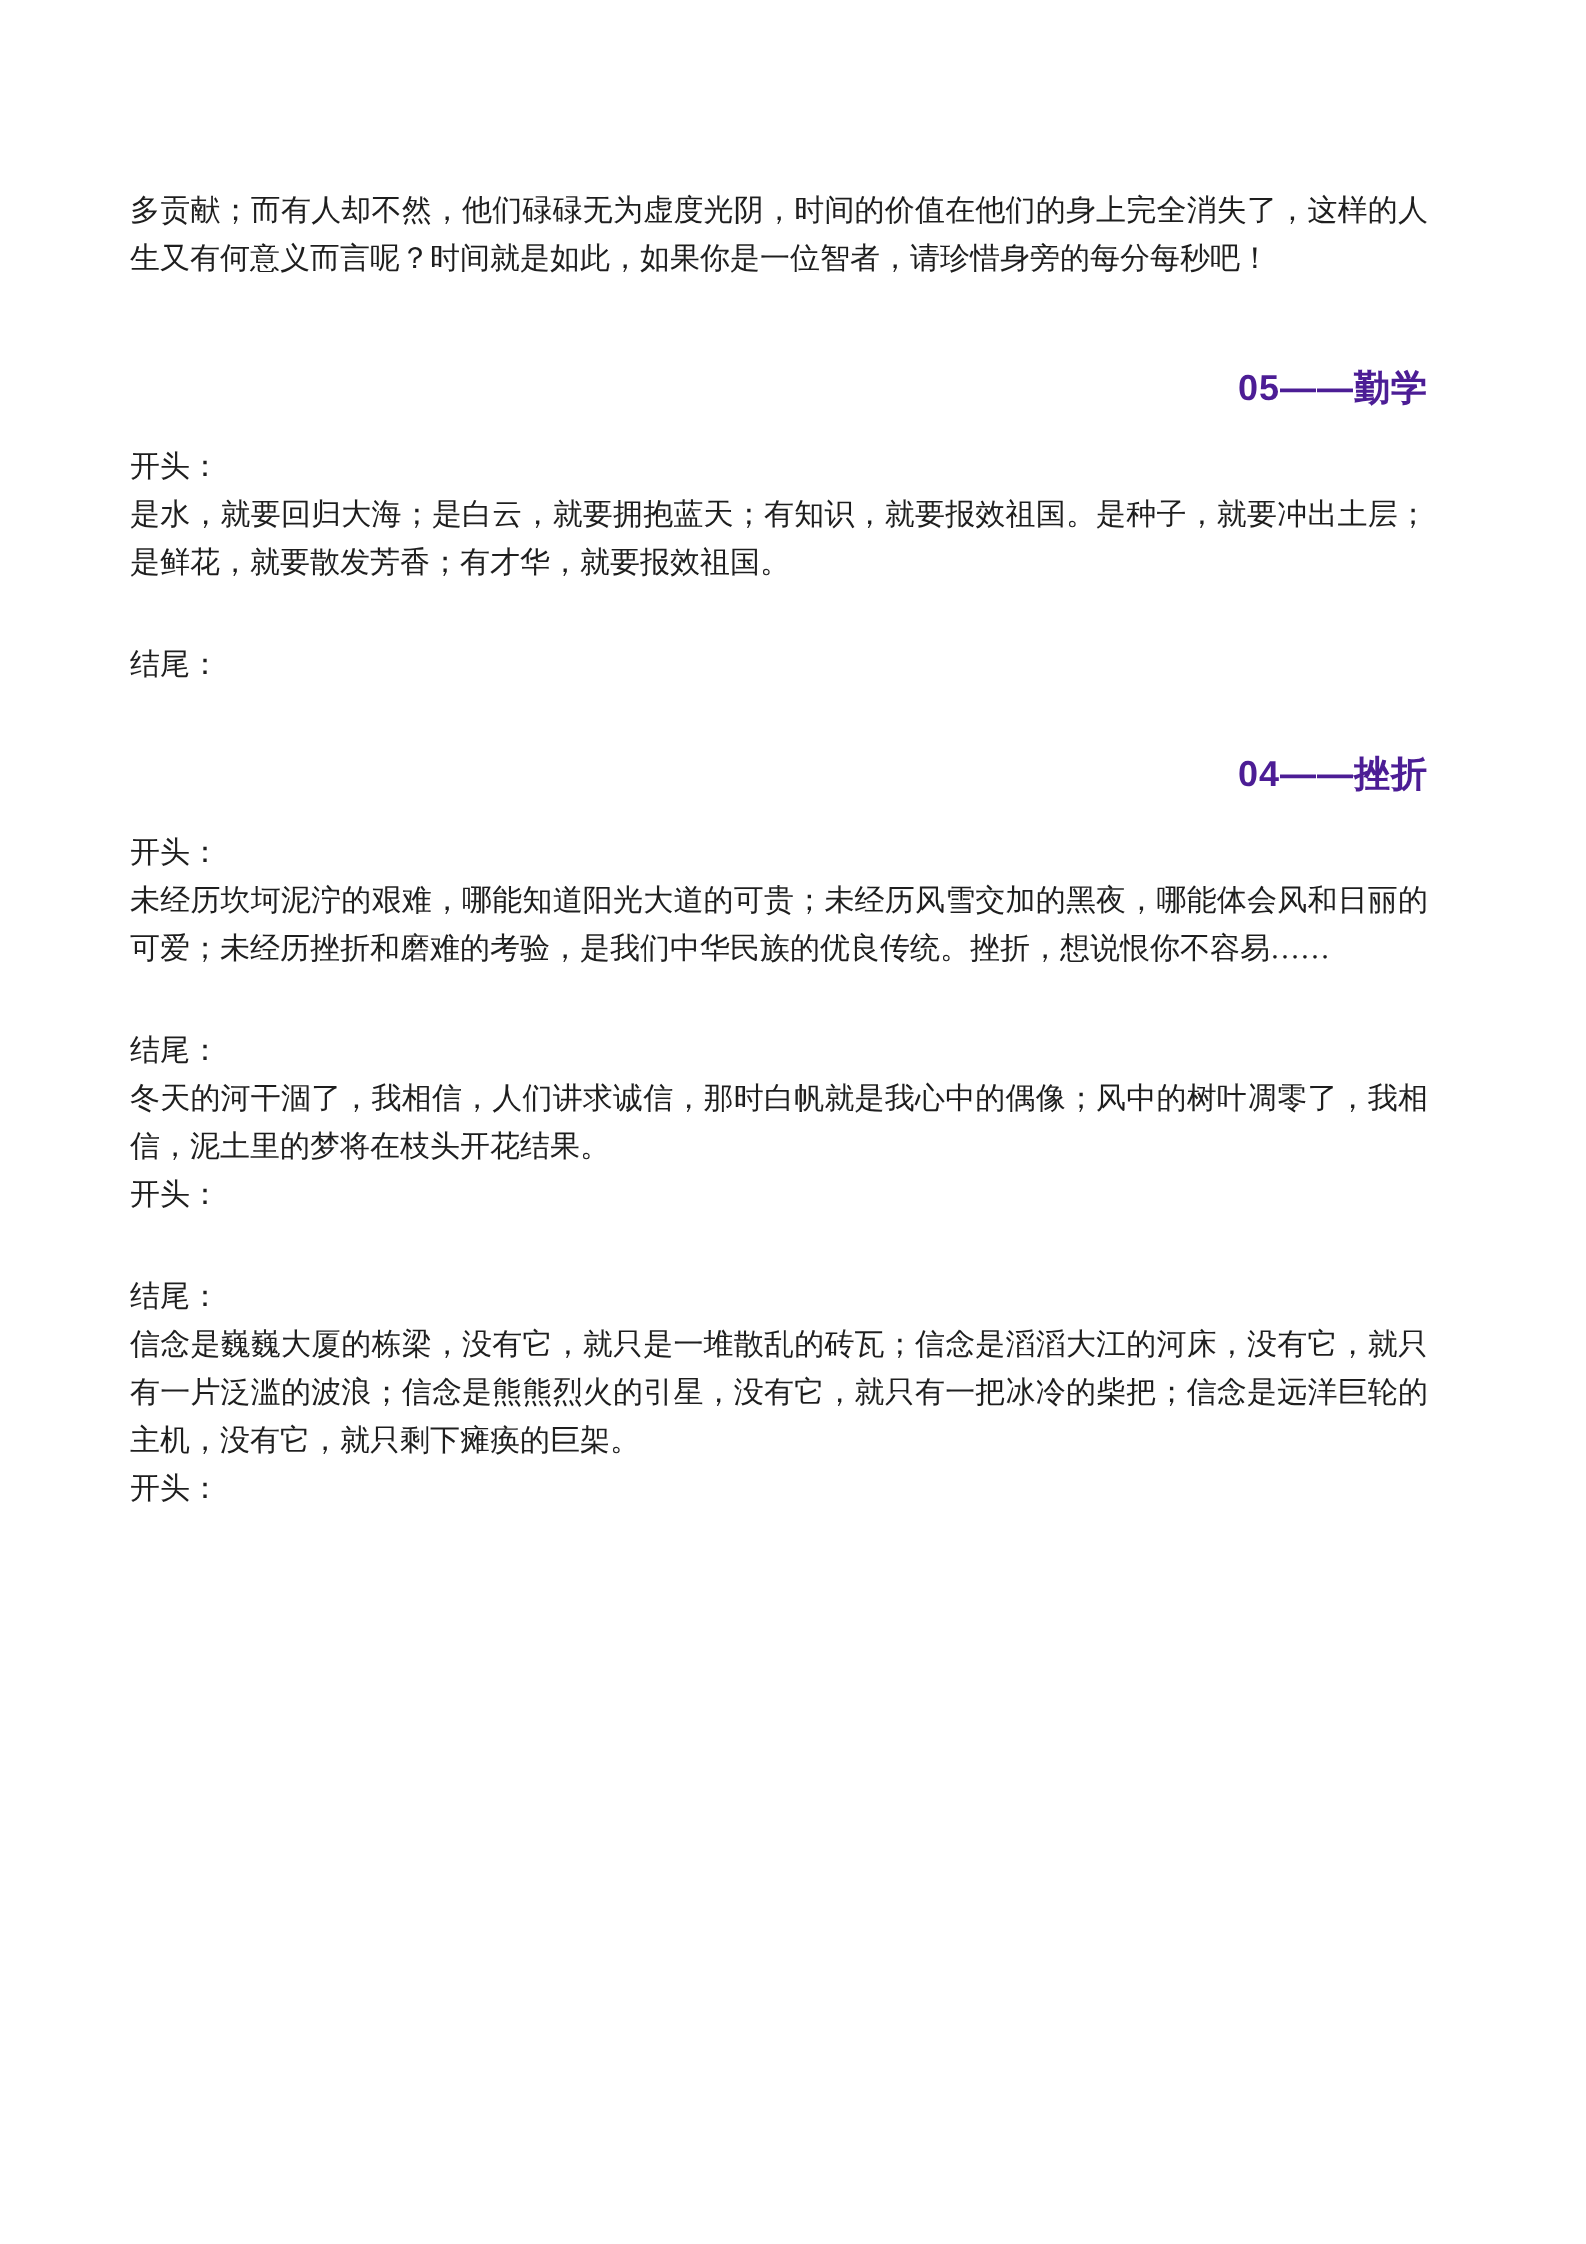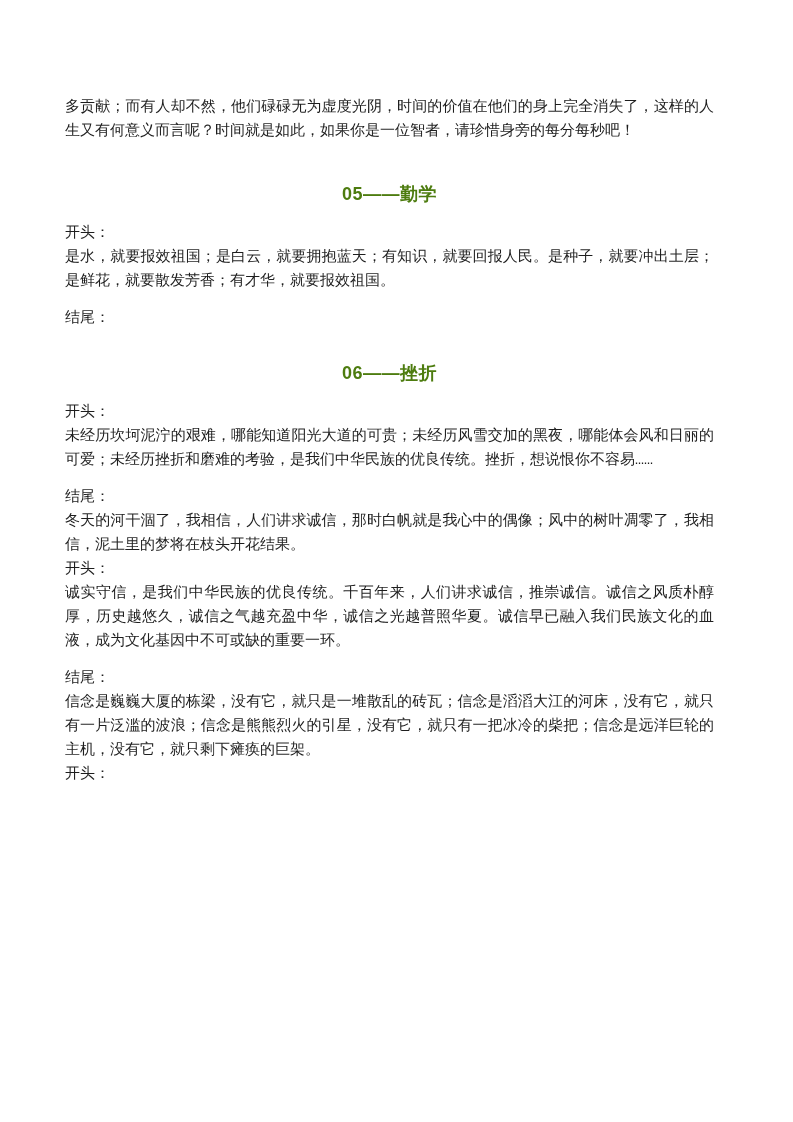--- a/index.html
+++ b/index.html
@@ -19,74 +19,72 @@
     font-size: 15px;
     line-height: 24px;
     color: #1e1e1e;
     text-align: justify;
   }
   .para {
     margin: 0;
   }
   .section-heading {
     margin: 30px 0 16px 0;
-    text-align: center;
+    text-align: right;
     font-family: "Liberation Sans", "DejaVu Sans", sans-serif;
     font-weight: 700;
     font-size: 18px;
     line-height: 24px;
-    color: #4d7c0f;
+    color: #4c1d95;
     letter-spacing: 0.5px;
   }
   .section-heading.first {
     margin-top: 40px;
   }
   .block {
     margin: 0;
-    font-family: Liberation Mono, monospace;
   }
   .block.ending-block {
-    margin-top: 13px;
+    margin-top: 27px;
   }
   .block-label {
     display: block;
   }
   .block-text {
     display: block;
   }
 </style>
 </head>
 <body>
 
 <div class="page">
 
   <p class="para">多贡献；而有人却不然，他们碌碌无为虚度光阴，时间的价值在他们的身上完全消失了，这样的人生又有何意义而言呢？时间就是如此，如果你是一位智者，请珍惜身旁的每分每秒吧！</p>
 
   <h2 class="section-heading first"><span>05</span><span>——</span><span>勤学</span></h2>
   <div class="block opening-block">
     <span class="block-label">开头：</span>
-    <span class="block-text">是水，就要报效祖国；是白云，就要拥抱蓝天；有知识，就要回报人民。是种子，就要冲出土层；是鲜花，就要散发芳香；有才华，就要报效祖国。</span>
+    <span class="block-text">是水，就要回归大海；是白云，就要拥抱蓝天；有知识，就要报效祖国。是种子，就要冲出土层；是鲜花，就要散发芳香；有才华，就要报效祖国。</span>
   </div>
   <div class="block ending-block">
     <span class="block-label">结尾：</span>
   </div>
 
-  <h2 class="section-heading"><span>06</span><span>——</span><span>挫折</span></h2>
+  <h2 class="section-heading"><span>04</span><span>——</span><span>挫折</span></h2>
   <div class="block opening-block">
     <span class="block-label">开头：</span>
     <span class="block-text">未经历坎坷泥泞的艰难，哪能知道阳光大道的可贵；未经历风雪交加的黑夜，哪能体会风和日丽的可爱；未经历挫折和磨难的考验，是我们中华民族的优良传统。挫折，想说恨你不容易……</span>
   </div>
   <div class="block ending-block">
     <span class="block-label">结尾：</span>
     <span class="block-text">冬天的河干涸了，我相信，人们讲求诚信，那时白帆就是我心中的偶像；风中的树叶凋零了，我相信，泥土里的梦将在枝头开花结果。</span>
   </div>
 
   <div class="block opening-block">
     <span class="block-label">开头：</span>
-    <span class="block-text">诚实守信，是我们中华民族的优良传统。千百年来，人们讲求诚信，推崇诚信。诚信之风质朴醇厚，历史越悠久，诚信之气越充盈中华，诚信之光越普照华夏。诚信早已融入我们民族文化的血液，成为文化基因中不可或缺的重要一环。</span>
   </div>
   <div class="block ending-block">
     <span class="block-label">结尾：</span>
     <span class="block-text">信念是巍巍大厦的栋梁，没有它，就只是一堆散乱的砖瓦；信念是滔滔大江的河床，没有它，就只有一片泛滥的波浪；信念是熊熊烈火的引星，没有它，就只有一把冰冷的柴把；信念是远洋巨轮的主机，没有它，就只剩下瘫痪的巨架。</span>
   </div>
 
   <div class="block opening-block">
     <span class="block-label">开头：</span>
   </div>
 

